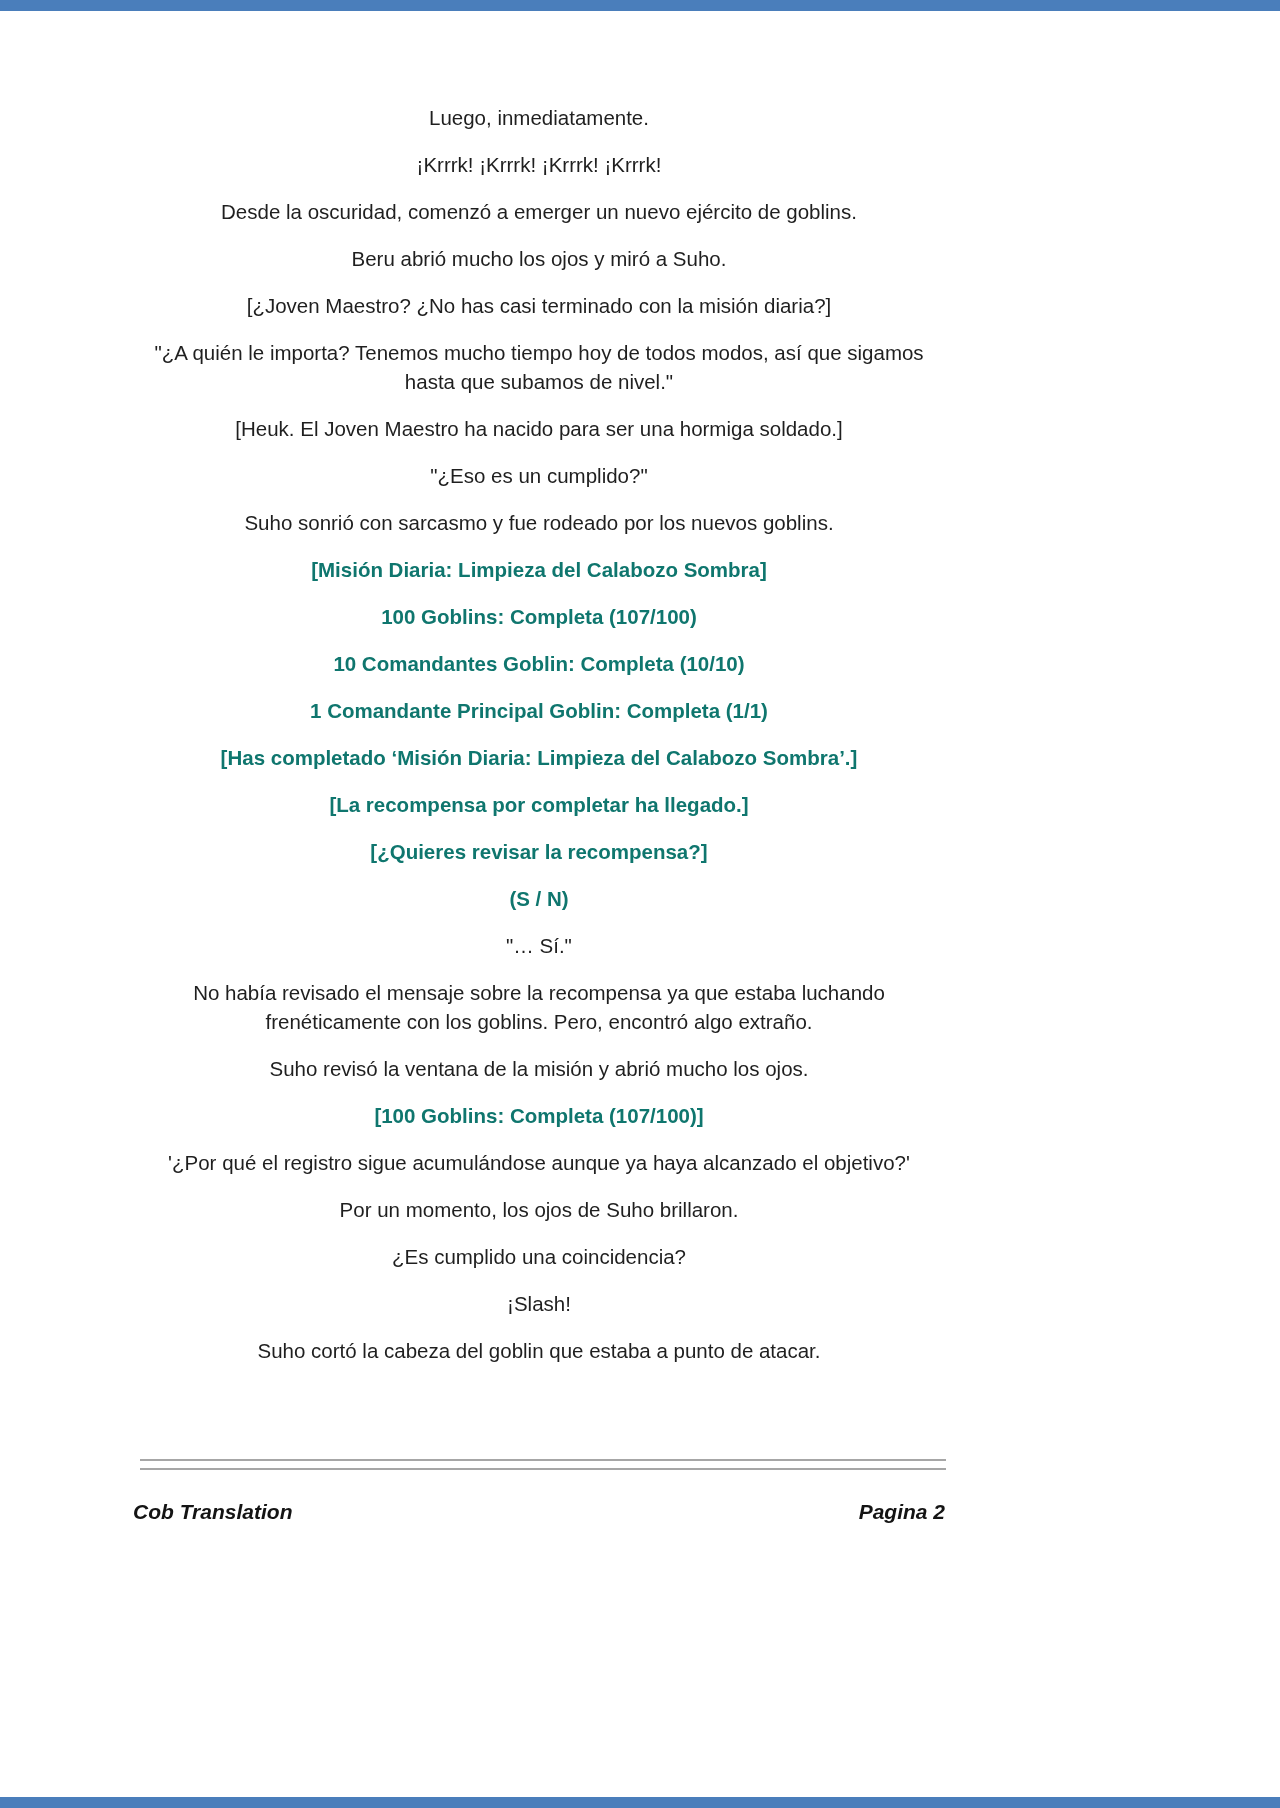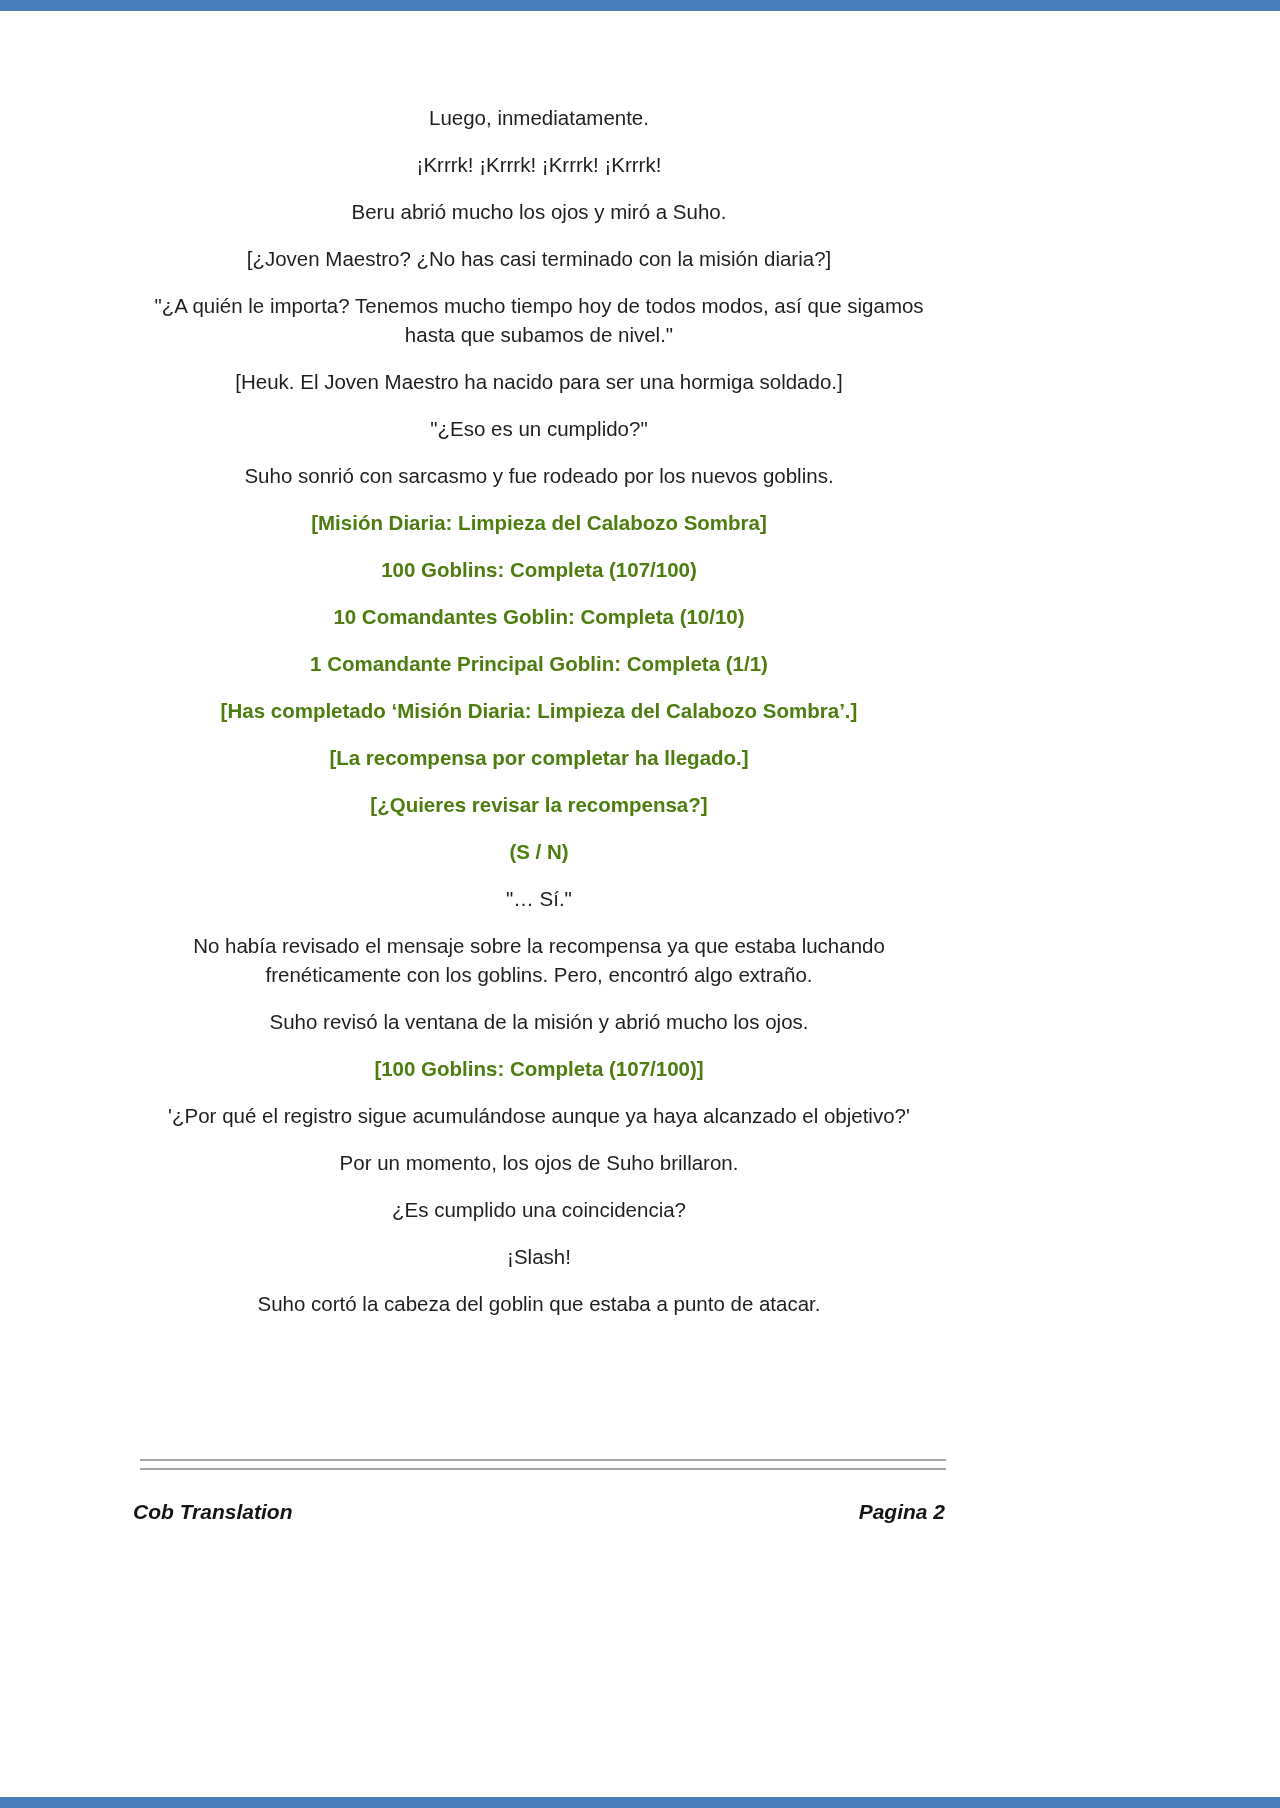--- a/index.html
+++ b/index.html
@@ -32,21 +32,21 @@
     font-size: 20.5px;
     line-height: 29px;
     color: #1f1f1f;
     margin: 0 0 18px 0;
     text-align: center;
   }
   .system-message {
     font-size: 20.5px;
     line-height: 29px;
     font-weight: bold;
-    color: #4d7c0f;
+    color: #0f766e;
     text-align: center;
     margin: 0 0 18px 0;
   }
 
   .footer-rule {
     position: absolute;
     left: 140px;
     width: 806px;
     top: 1459px;
     height: 11px;
@@ -68,20 +68,21 @@
   }
 </style>
 </head>
 <body>
 
 <div class="edge-bar top"></div>
 
 <div class="content">
     <div class="paragraph">Luego, inmediatamente.</div>
     <div class="paragraph">¡Krrrk! ¡Krrrk! ¡Krrrk! ¡Krrrk!</div>
+    <div class="paragraph">Desde la oscuridad, comenzó a emerger un nuevo ejército de goblins.</div>
     <div class="paragraph">Beru abrió mucho los ojos y miró a Suho.</div>
     <div class="paragraph">[¿Joven Maestro? ¿No has casi terminado con la misión diaria?]</div>
     <div class="paragraph">"¿A quién le importa? Tenemos mucho tiempo hoy de todos modos, así que sigamos hasta que subamos de nivel."</div>
     <div class="paragraph">[Heuk. El Joven Maestro ha nacido para ser una hormiga soldado.]</div>
     <div class="paragraph">"¿Eso es un cumplido?"</div>
     <div class="paragraph">Suho sonrió con sarcasmo y fue rodeado por los nuevos goblins.</div>
     <div class="system-message">[Misión Diaria: Limpieza del Calabozo Sombra]</div>
     <div class="system-message">100 Goblins: Completa (107/100)</div>
     <div class="system-message">10 Comandantes Goblin: Completa (10/10)</div>
     <div class="system-message">1 Comandante Principal Goblin: Completa (1/1)</div>

